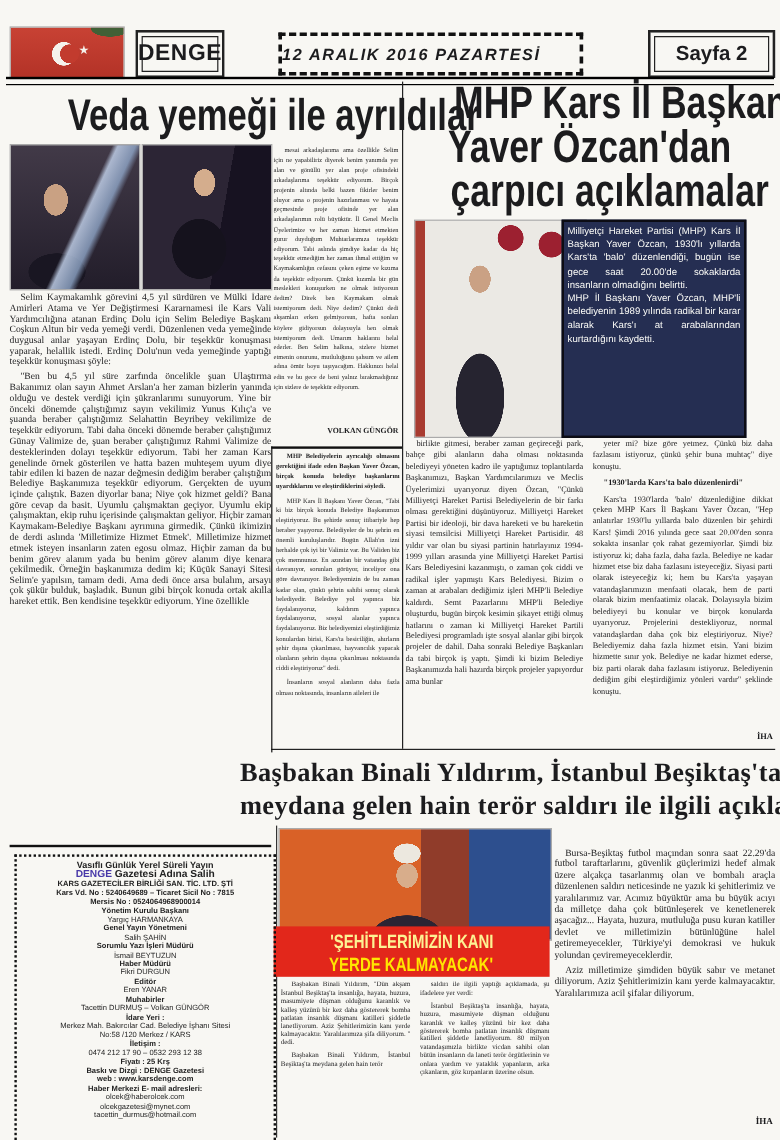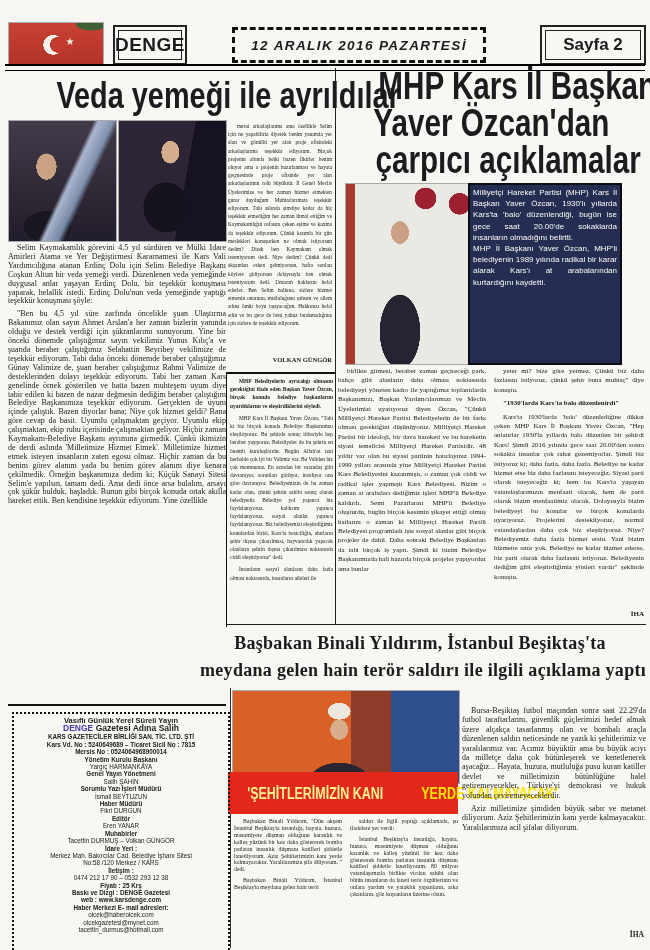--- a/index.html
+++ b/index.html
@@ -17,21 +17,21 @@
     background:
       radial-gradient(ellipse 26px 11px at 88% 2%, #416036 60%, rgba(0,0,0,0) 62%),
       radial-gradient(circle 8px at 52% 52%, #c23b2e 96%, rgba(0,0,0,0)),
       radial-gradient(circle 10px at 47% 52%, #f5f2ec 97%, rgba(0,0,0,0)),
       linear-gradient(#c84234,#b33227);}
   .flag-star{left:60%;top:30%;color:#f5f2ec;font-size:10px;}
   .ornate{border:2px solid #222;box-shadow:inset 0 0 0 3px #f8f7f3, inset 0 0 0 4px #222;
           display:flex;align-items:center;justify-content:center;}
   .hdr-denge{left:113px;top:25px;width:70px;height:36px;font-size:19px;letter-spacing:.5px;}
   .hdr-date{left:232px;top:27px;width:248px;height:30px;border:3px dashed #111;
-            display:flex;align-items:center;justify-content:center;
+            display:flex;align-items:center;justify-content:flex-start;
             font-style:italic;font-size:13.5px;letter-spacing:1.4px;}
   .hdr-page{left:540px;top:25px;width:102px;height:36px;font-size:17px;}
   .hdr-rule{left:5px;top:64px;width:640px;height:4px;border-top:2px solid #000;border-bottom:1px solid #000;}
 
   
   .vdiv-main{left:335px;top:68px;width:0;height:556px;border-left:1px solid #222;}
   .rule-pm-top{left:226px;top:624px;width:420px;height:0;border-top:1px solid #222;}
   .rule-mb-top{left:8px;top:704px;width:218px;height:0;border-top:2px solid #111;}
   .vline-pm{left:230px;top:688px;width:0;height:260px;border-left:1px solid #333;}
 
@@ -70,29 +70,29 @@
                 color:#fcfcf8;font-family:"Liberation Sans",sans-serif;font-size:8px;line-height:11.2px;
                 padding:2px 3px;}
   .ra-highlight p{margin:0;}
   .ra-col1{left:338px;top:366px;width:148px;height:256px;font-size:6.9px;line-height:9.4px;}
   .ra-col2{left:494px;top:366px;width:150px;height:256px;font-size:6.9px;line-height:9.4px;}
   .ra-sub{font-weight:bold;text-indent:9px;}
   .ra-byline{left:560px;top:610px;width:84px;text-align:right;font-size:7px;font-weight:bold;}
 
   
   .pm-headline{left:200px;top:630px;width:440px;height:56px;text-align:center;font-weight:bold;
-               font-size:18px;line-height:27px;letter-spacing:.3px;}
+               font-size:22px;line-height:27px;letter-spacing:.3px;}
   .pm-headline div{white-space:nowrap;}
   .pm-photo{left:232px;top:690px;width:226px;height:92px;background:
       radial-gradient(ellipse 19px 14px at 47% 22%, #ece8df 59%, rgba(0,0,0,0) 60%),
       radial-gradient(ellipse 15px 17px at 47% 42%, #d8ad8b 59%, rgba(0,0,0,0) 60%),
       radial-gradient(ellipse 52px 34px at 47% 100%, #2b2433 59%, rgba(0,0,0,0) 60%),
       linear-gradient(90deg,#d96127 0 52%, #903c2a 52% 70%, #2d4f8e 70%);}
   .pm-banner{left:228px;top:772px;width:230px;height:42px;background:#e2271b;
-             display:flex;flex-direction:row;align-items:center;justify-content:space-between;
+             display:flex;flex-direction:column;align-items:center;justify-content:flex-end;
              font-family:"Liberation Sans",sans-serif;font-weight:bold;font-size:16px;line-height:19px;}
   .pm-banner .l1{color:#fdf293;}
   .pm-banner .l2{color:#ffe600;}
   .pm-col1{left:234px;top:818px;width:108px;height:128px;font-size:5.8px;line-height:6.9px;}
   .pm-col2{left:350px;top:818px;width:108px;height:128px;font-size:5.8px;line-height:6.9px;}
   .pm-col3{left:462px;top:706px;width:184px;height:238px;font-size:8px;line-height:9.4px;}
   .pm-byline{left:560px;top:930px;width:84px;text-align:right;font-size:7.5px;font-weight:bold;}
 
   
   .mb{left:12px;top:712px;width:210px;height:232px;border:2px dotted #111;padding:3px 2px;

